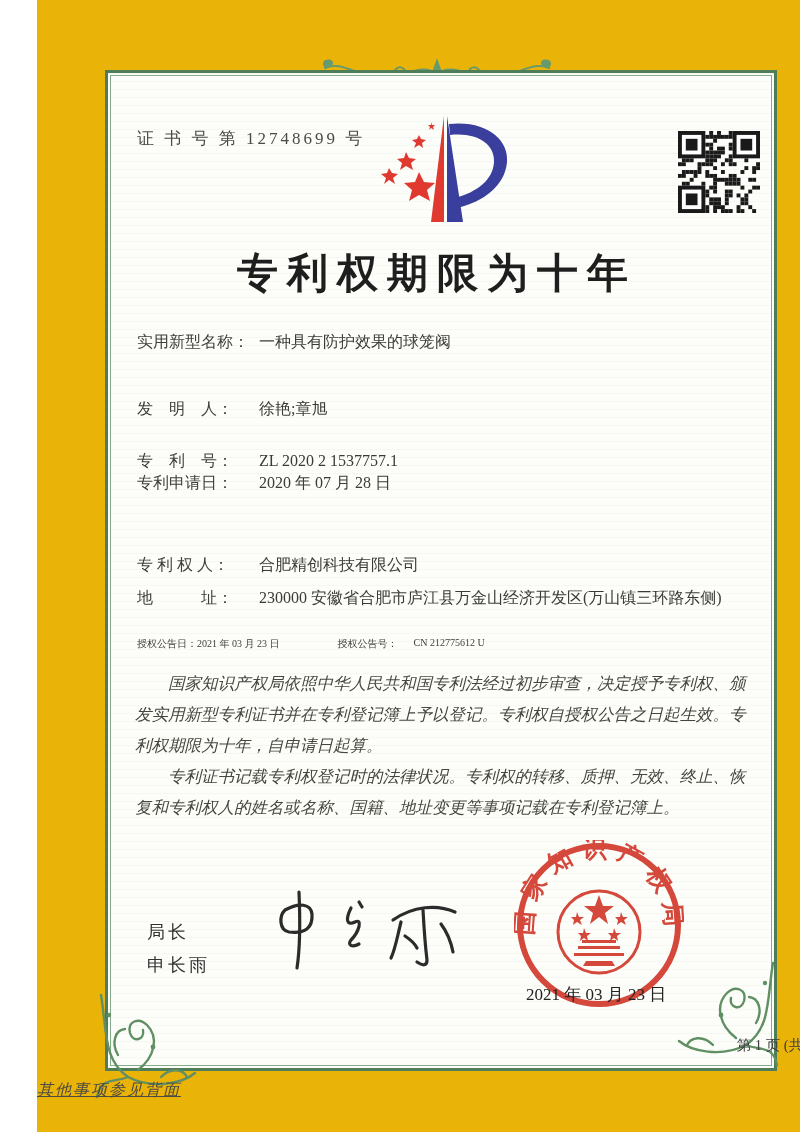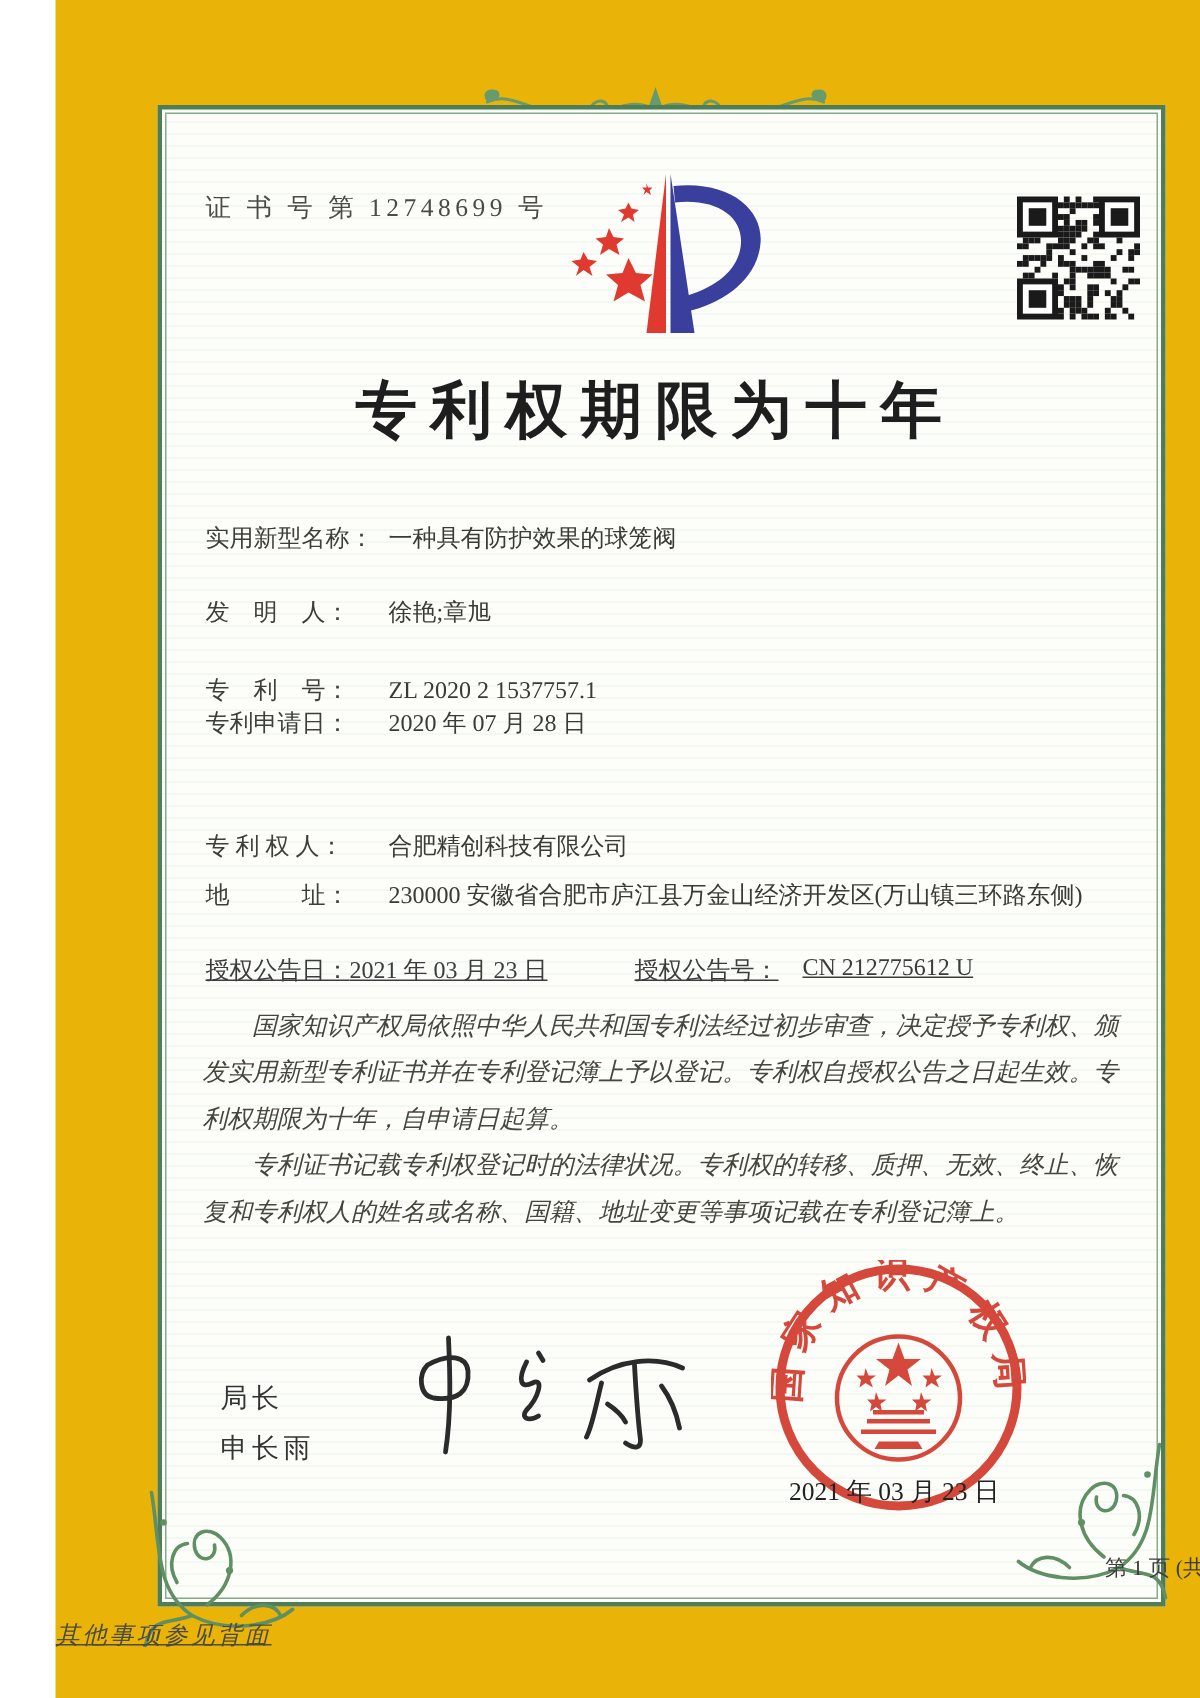--- a/index.html
+++ b/index.html
@@ -11,23 +11,23 @@
          #fdfefa;}
   .frame-inner{position:absolute;left:2px;top:2px;right:2px;bottom:2px;border:1px solid #86ab8b;}
   .cert-no{position:absolute;left:100px;top:127px;font-size:17px;letter-spacing:3px;color:#4a4a46;}
   .logo{position:absolute;left:338px;top:110px;width:140px;height:118px;}
   .qr{position:absolute;left:641px;top:130px;width:82px;height:84px;}
   .title{position:absolute;left:0;right:0;top:246px;text-align:center;font-size:41px;
          font-weight:bold;letter-spacing:9px;color:#1e1e1e;}
   .field{position:absolute;left:100px;right:80px;font-size:16px;line-height:24px;display:flex;}
   .field .lbl{flex:0 0 122px;color:#3e3e3a;}
   .field .val{color:#3a3a36;}
-  .f-name{top:348px}.f-inventor{top:397px}.f-patno{top:449px}.f-filing{top:471px}
+  .f-name{top:330px}.f-inventor{top:397px}.f-patno{top:449px}.f-filing{top:471px}
   .f-patentee{top:553px}.f-address{top:586px}
-  .grant-row{position:absolute;left:100px;top:637px;right:60px;font-size:16px;display:flex;text-decoration:underline;}
+  .grant-row{position:absolute;left:100px;top:637px;right:60px;font-size:10px;display:flex;}
   .grant-row .pair{display:flex;}
   .grant-row .pair.second{margin-left:58px;gap:16px;}
   .paras{position:absolute;left:98px;top:668px;width:612px;font-size:16.5px;line-height:31px;
          font-style:italic;color:#46463e;}
   .paras p{margin:0;text-indent:2em;}
   .officer{position:absolute;left:110px;top:920px;font-family:Liberation Serif, serif;
            font-size:18px;letter-spacing:3px;color:#333;}
   .officer-name{position:absolute;left:110px;top:953px;font-family:"Liberation Sans","DejaVu Sans",sans-serif;
            font-size:18px;letter-spacing:3px;color:#333;}
   .signature{position:absolute;left:218px;top:880px;width:215px;height:100px;}

